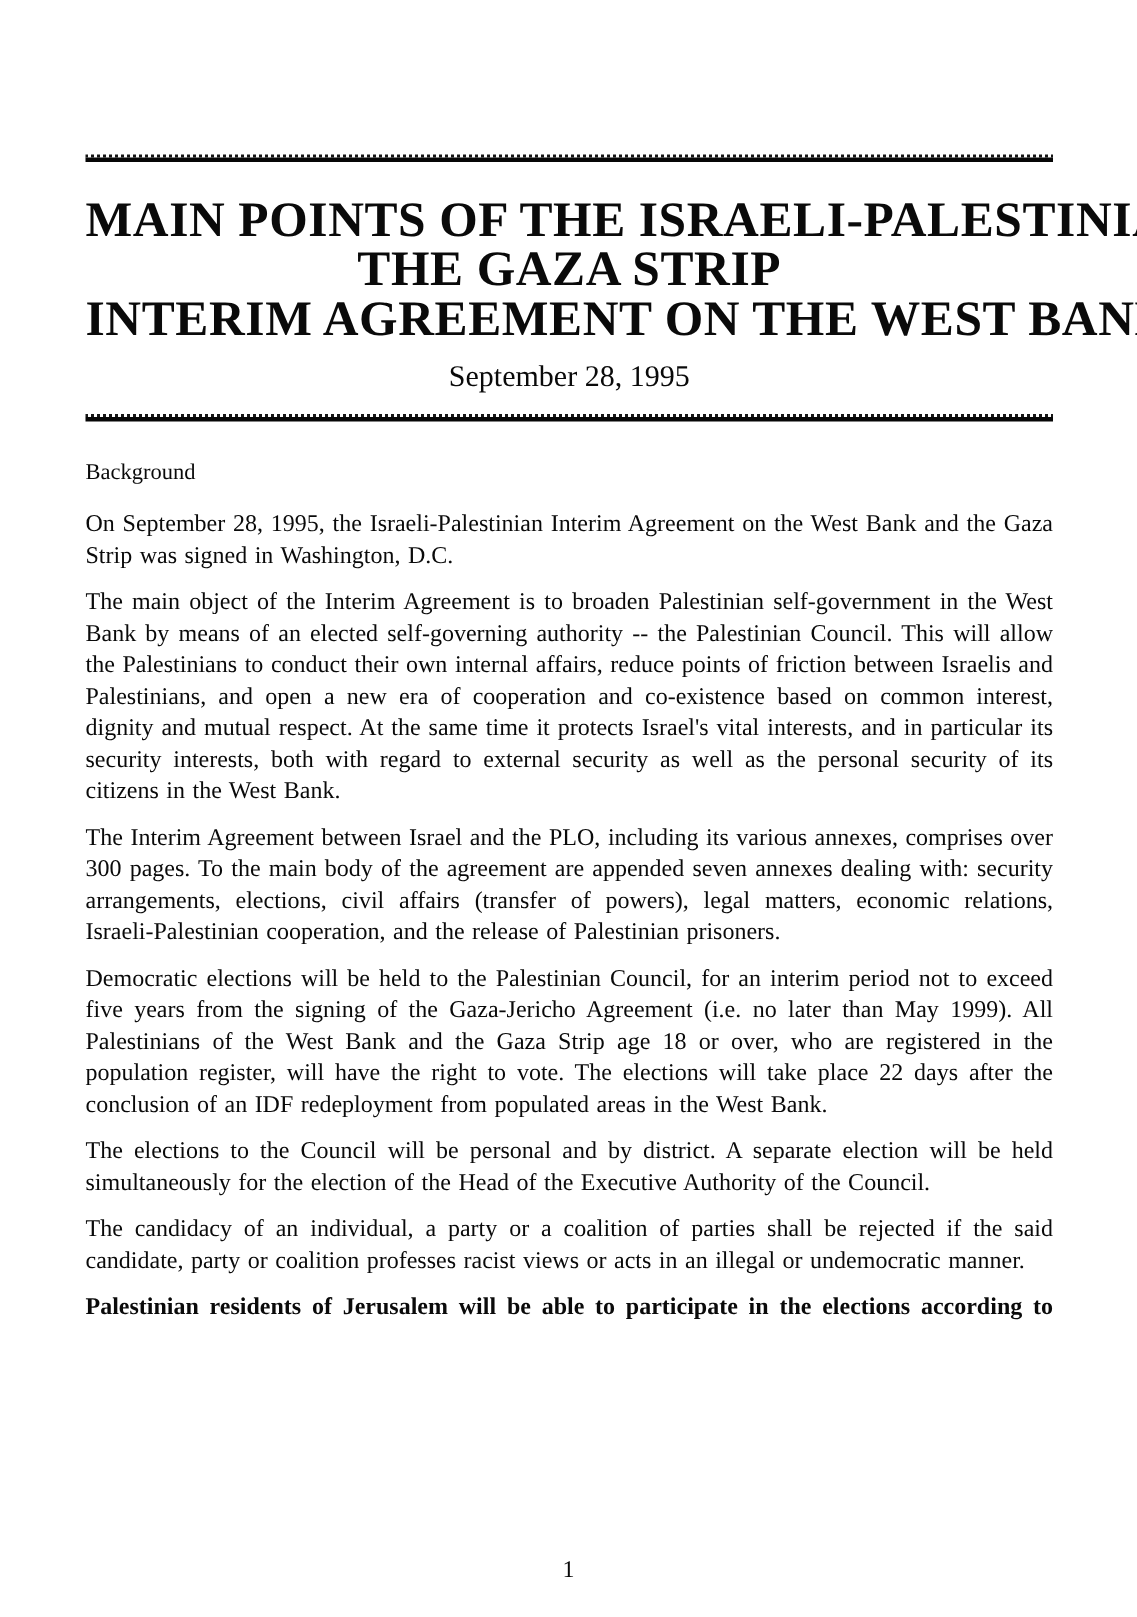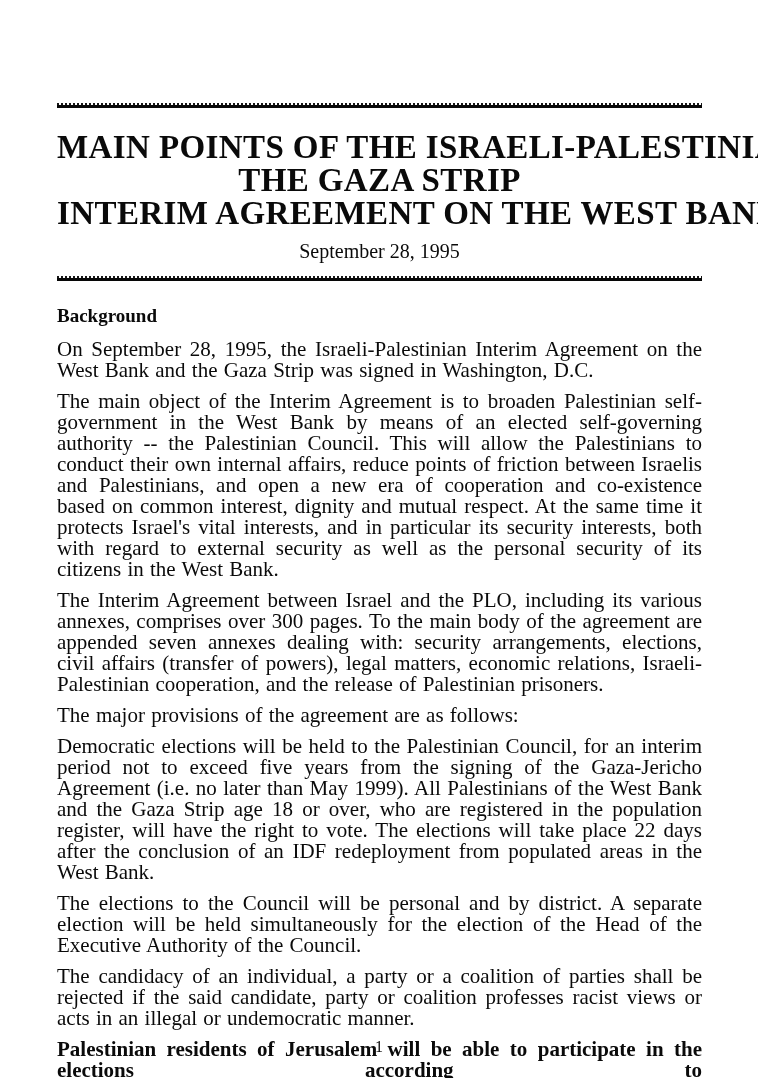--- a/index.html
+++ b/index.html
@@ -39,27 +39,27 @@
   }
   .doc-date {
     margin-top: 10px;
     font-size: 20px;
     line-height: 22px;
     text-align: center;
   }
 
   .content { margin-top: 0; }
   .section-heading {
-    font-size: 19px;
-    font-weight: 700;
+    font-size: 15px;
+    font-weight: 400;
     line-height: 23px;
     margin: 23px 0 12px 0;
   }
   .para {
-    font-size: 21px;
+    font-size: 16px;
     line-height: 21px;
     margin: 0 0 10px 0;
     text-align: justify;
     word-spacing: 1px;
   }
   .para.justify-last { text-align-last: justify; font-weight: bold; }
 
   .page-number {
     position: absolute;
     left: 0; right: 0;
@@ -86,21 +86,20 @@
 
     <div class="rule rule-mid"></div>
 
     <div class="content">
 
       <div class="section-heading">Background</div>
 
       <p class="para">On September 28, 1995, the Israeli-Palestinian Interim Agreement on the West Bank and the Gaza Strip was signed in Washington, D.C.</p>
       <p class="para">The main object of the Interim Agreement is to broaden Palestinian self-government in the West Bank by means of an elected self-governing authority -- the Palestinian Council. This will allow the Palestinians to conduct their own internal affairs, reduce points of friction between Israelis and Palestinians, and open a new era of cooperation and co-existence based on common interest, dignity and mutual respect. At the same time it protects Israel's vital interests, and in particular its security interests, both with regard to external security as well as the personal security of its citizens in the West Bank.</p>
       <p class="para">The Interim Agreement between Israel and the PLO, including its various annexes, comprises over 300 pages. To the main body of the agreement are appended seven annexes dealing with: security arrangements, elections, civil affairs (transfer of powers), legal matters, economic relations, Israeli-Palestinian cooperation, and the release of Palestinian prisoners.</p>
-      <p class="para">The major provisions of the agreement are as follows:</p>
 
 
       <p class="para">Democratic elections will be held to the Palestinian Council, for an interim period not to exceed five years from the signing of the Gaza-Jericho Agreement (i.e. no later than May 1999). All Palestinians of the West Bank and the Gaza Strip age 18 or over, who are registered in the population register, will have the right to vote. The elections will take place 22 days after the conclusion of an IDF redeployment from populated areas in the West Bank.</p>
       <p class="para">The elections to the Council will be personal and by district. A separate election will be held simultaneously for the election of the Head of the Executive Authority of the Council.</p>
       <p class="para">The candidacy of an individual, a party or a coalition of parties shall be rejected if the said candidate, party or coalition professes racist views or acts in an illegal or undemocratic manner.</p>
       <p class="para justify-last">Palestinian residents of Jerusalem will be able to participate in the elections according to</p>
 
     </div>
   </div>
 

